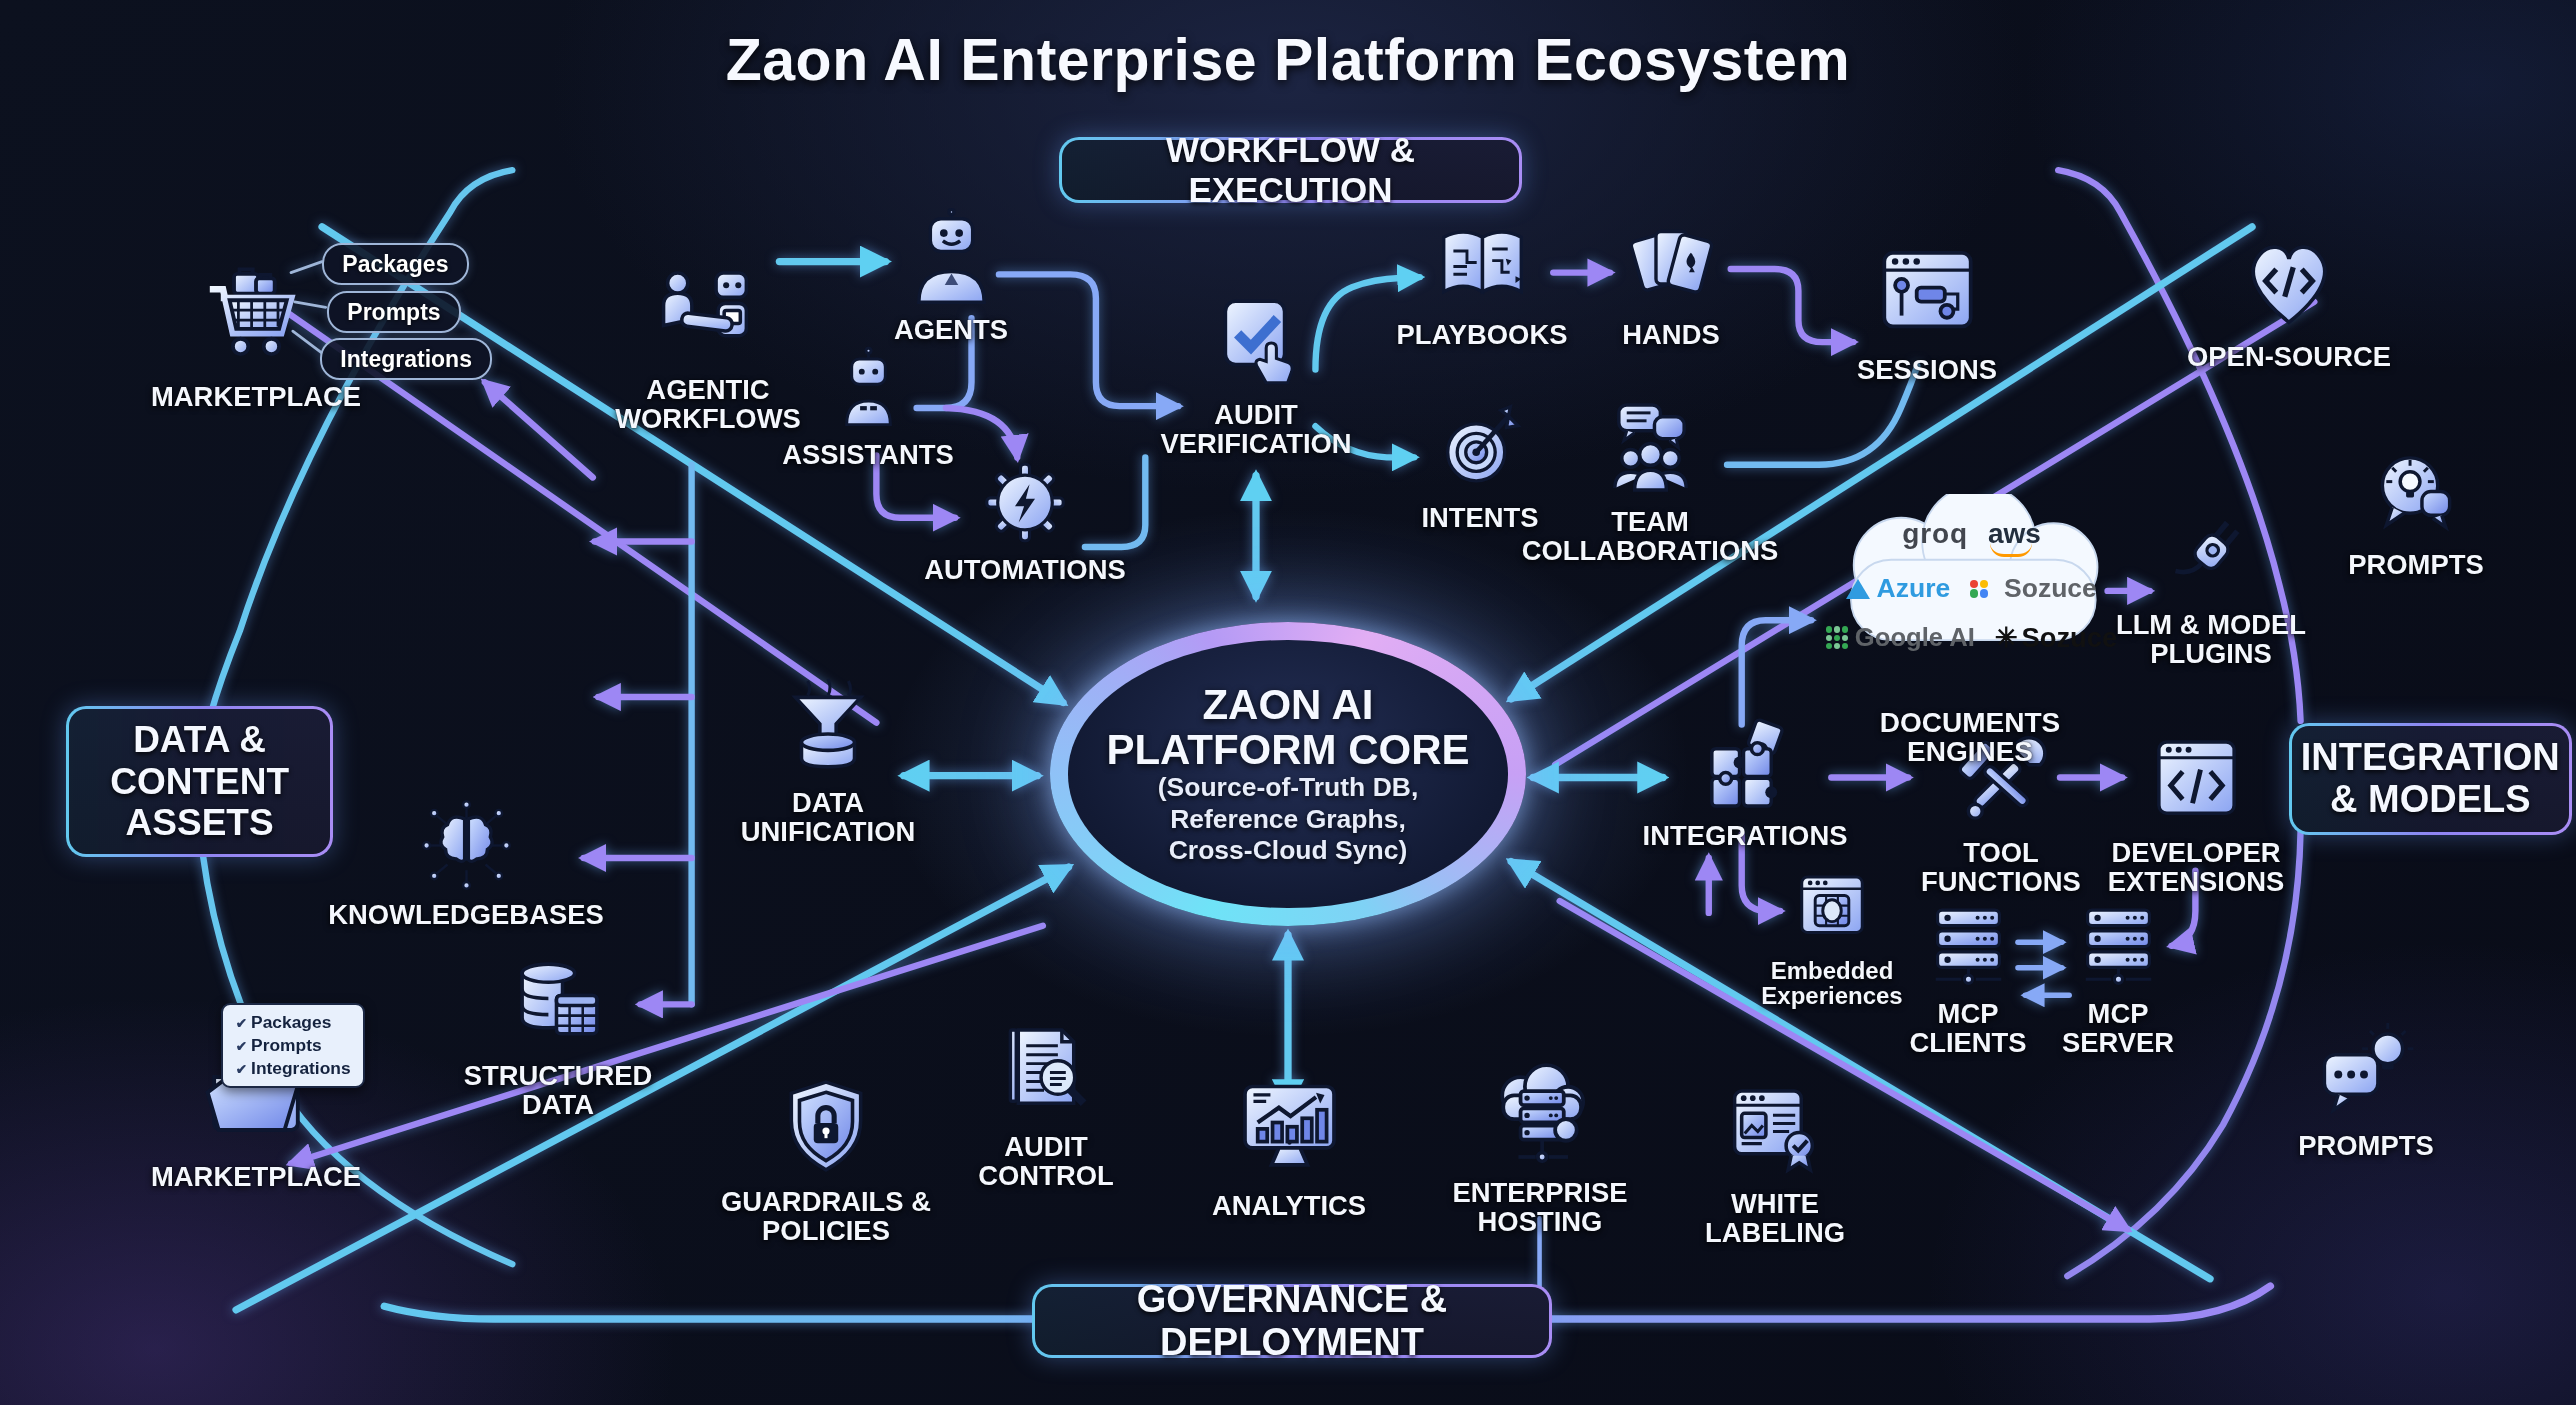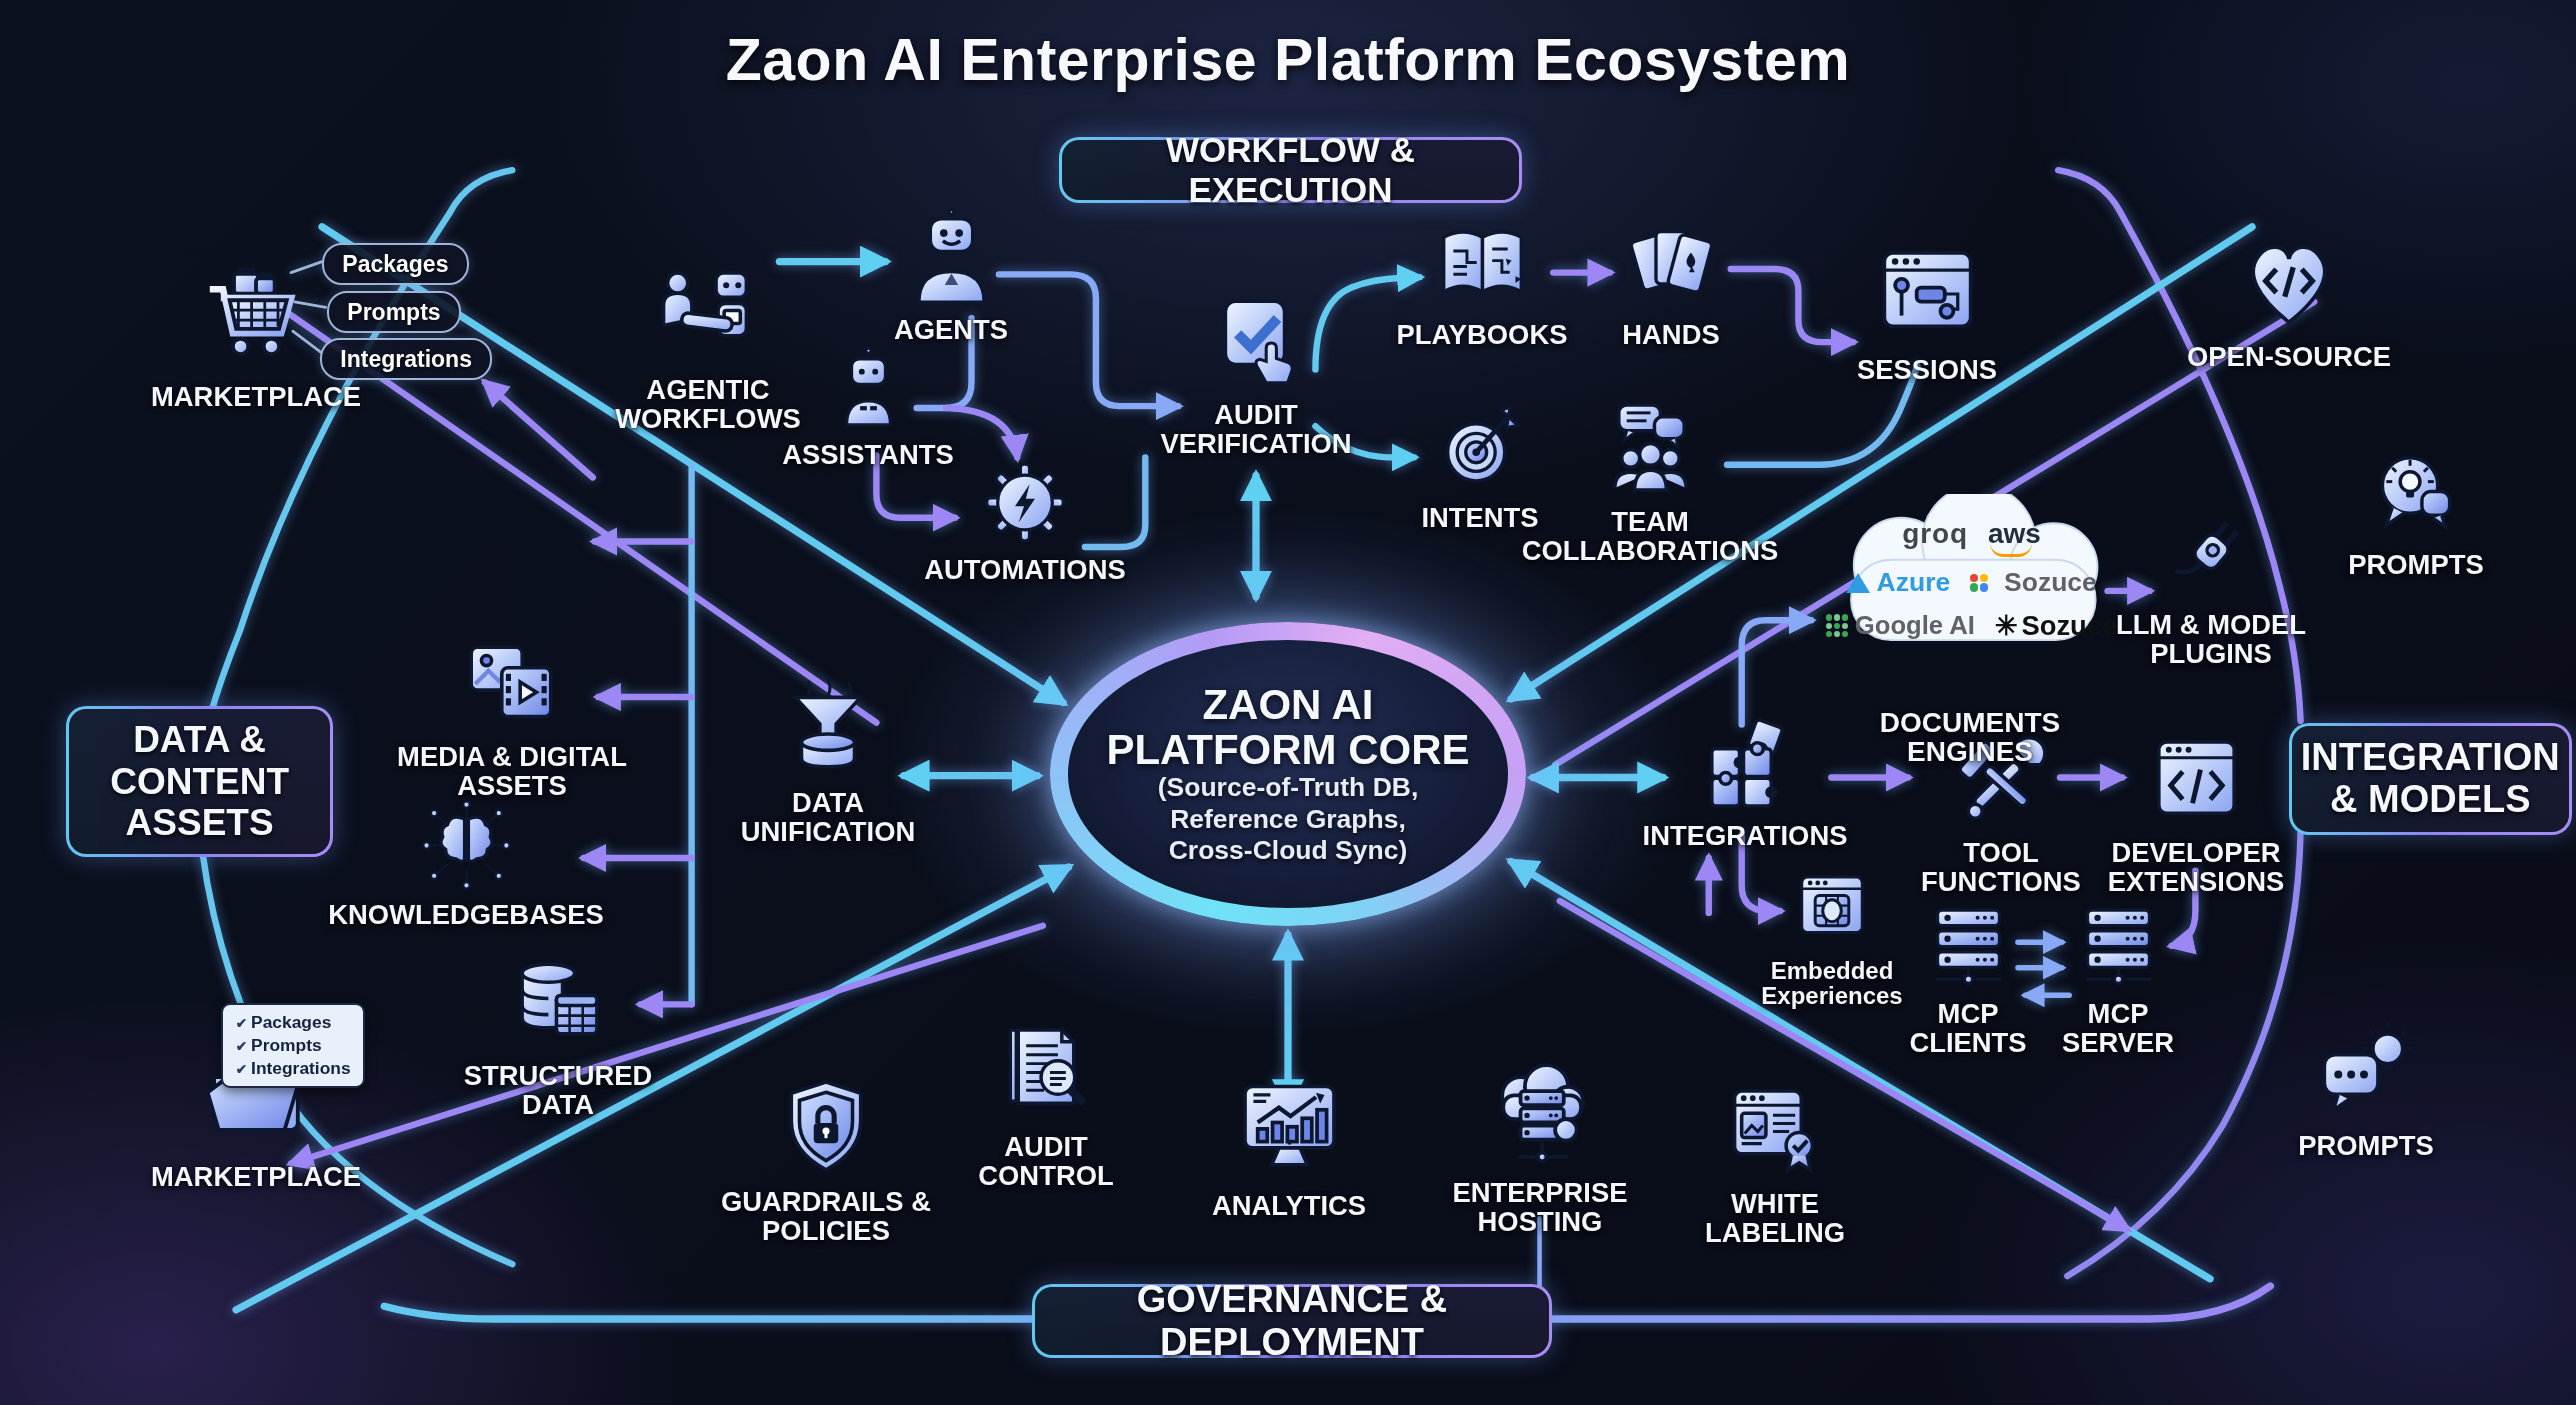--- a/index.html
+++ b/index.html
@@ -37,21 +37,21 @@
     box-shadow:0 0 24px rgba(110,160,255,.35);text-shadow:0 1.8px 5.5px rgba(0,0,0,.9);
   }
   .node{position:absolute;z-index:3;display:flex;flex-direction:column;align-items:center;transform:translateX(-50%);}
   .node .lbl{margin-top:3.7px;color:#f4f7fd;font-weight:bold;font-size:27.4px;line-height:1.06;text-align:center;
     text-shadow:0 1.8px 6.4px rgba(0,0,0,.9),0 0 1.8px rgba(0,0,0,.7);}
   .node .lbl.small{font-size:24px;}
   .pill{position:absolute;z-index:4;color:#fff;font-weight:bold;font-size:23px;padding:5.5px 18.3px;border-radius:20px;
     background:rgba(14,20,38,.9);border:2.7px solid #9fb6d8;box-shadow:0 0 9.1px rgba(120,160,220,.3);
     text-shadow:0 0.9px 3.7px rgba(0,0,0,.8);}
   .cloud{position:absolute;left:1814px;top:494px;width:315px;height:210px;z-index:3;}
-  .cloud .rows{position:absolute;left:0;top:24px;width:100%;display:flex;flex-direction:column;align-items:center;gap:8px;}
+  .cloud .rows{position:absolute;left:0;top:24px;width:100%;display:flex;flex-direction:column;align-items:center;gap:14px;}
   .cloud .row{display:flex;align-items:center;justify-content:center;gap:20px;}
   .b-groq{font-size:28px;color:#42464e;font-weight:bold;letter-spacing:0.9px;}
   .b-aws{font-size:28px;color:#232f3e;font-weight:bold;position:relative;}
   .b-aws .smile{position:absolute;left:1.8px;bottom:-7.3px;width:42px;height:11px;border-bottom:3.7px solid #ff9900;border-radius:0 0 22px 22px;}
   .b-azure{font-size:26.5px;color:#2f9be0;display:flex;align-items:center;gap:6.4px;font-weight:bold;}
   .tri{width:0;height:0;border-left:12px solid transparent;border-right:12px solid transparent;border-bottom:20px solid #2f9be0;}
   .b-sozuce{font-size:26.5px;color:#5f6368;display:flex;align-items:center;gap:6.4px;font-weight:bold;}
   .dotc{display:inline-flex;width:27.4px;flex-wrap:wrap;gap:1.8px;}
   .dotc i{width:8.2px;height:8.2px;border-radius:50%;display:block;}
   .b-google{font-size:25.6px;color:#5f6368;display:flex;align-items:center;gap:6.4px;font-weight:bold;}
@@ -350,38 +350,20 @@
           <circle cx="64" cy="74" r="7"></circle>
       </svg>
     </span>
     <div class="lbl">MARKETPLACE</div>
   </div>
   <div class="pill" style="left:322px;top:243px;">Packages</div>
   <div class="pill" style="left:327px;top:291px;">Prompts</div>
   <div class="pill" style="left:320px;top:338px;">Integrations</div>
 
 
-  <div class="node" style="left:512px;top:633px;width:274px;">
-    <span class="ic">
-      <svg width="102" height="102" viewBox="0 0 100 100" fill="url(#ig)" stroke="#0e1730" stroke-width="3.5">
-        <rect x="10" y="14" width="50" height="42" rx="6"></rect>
-        <circle cx="25" cy="27" r="5" fill="#6f86e8"></circle>
-        <path d="M14,50 l13,-13 l10,10 l8,-8 l13,13" fill="none" stroke="#6f86e8" stroke-width="4"></path>
-        <rect x="40" y="34" width="48" height="48" rx="6" fill="url(#ig2)"></rect>
-        <rect x="44" y="40" width="5" height="7" fill="#0e1730" stroke="none"></rect>
-          <rect x="44" y="52" width="5" height="7" fill="#0e1730" stroke="none"></rect>
-          <rect x="44" y="64" width="5" height="7" fill="#0e1730" stroke="none"></rect>
-        <rect x="79" y="40" width="5" height="7" fill="#0e1730" stroke="none"></rect>
-          <rect x="79" y="52" width="5" height="7" fill="#0e1730" stroke="none"></rect>
-          <rect x="79" y="64" width="5" height="7" fill="#0e1730" stroke="none"></rect>
-        <path d="M58,48 l16,10 l-16,10 z" fill="#f5f9ff"></path>
-      </svg>
-    </span>
-    <div class="lbl">MEDIA &amp; DIGITAL ASSETS</div>
-  </div>
 
   <div class="node" style="left:466px;top:798px;width:274px;">
     <span class="ic">
       <svg width="95" height="95" viewBox="0 0 100 100" fill="url(#ig)" stroke="#0e1730" stroke-width="3.5">
         <g stroke-width="2.5">
           <line x1="50" y1="22" x2="50" y2="8"></line>
             <circle cx="50" cy="7" r="3.5"></circle>
           <line x1="30" y1="28" x2="18" y2="18"></line>
             <circle cx="16" cy="16" r="3.5"></circle>
           <line x1="70" y1="28" x2="82" y2="18"></line>

